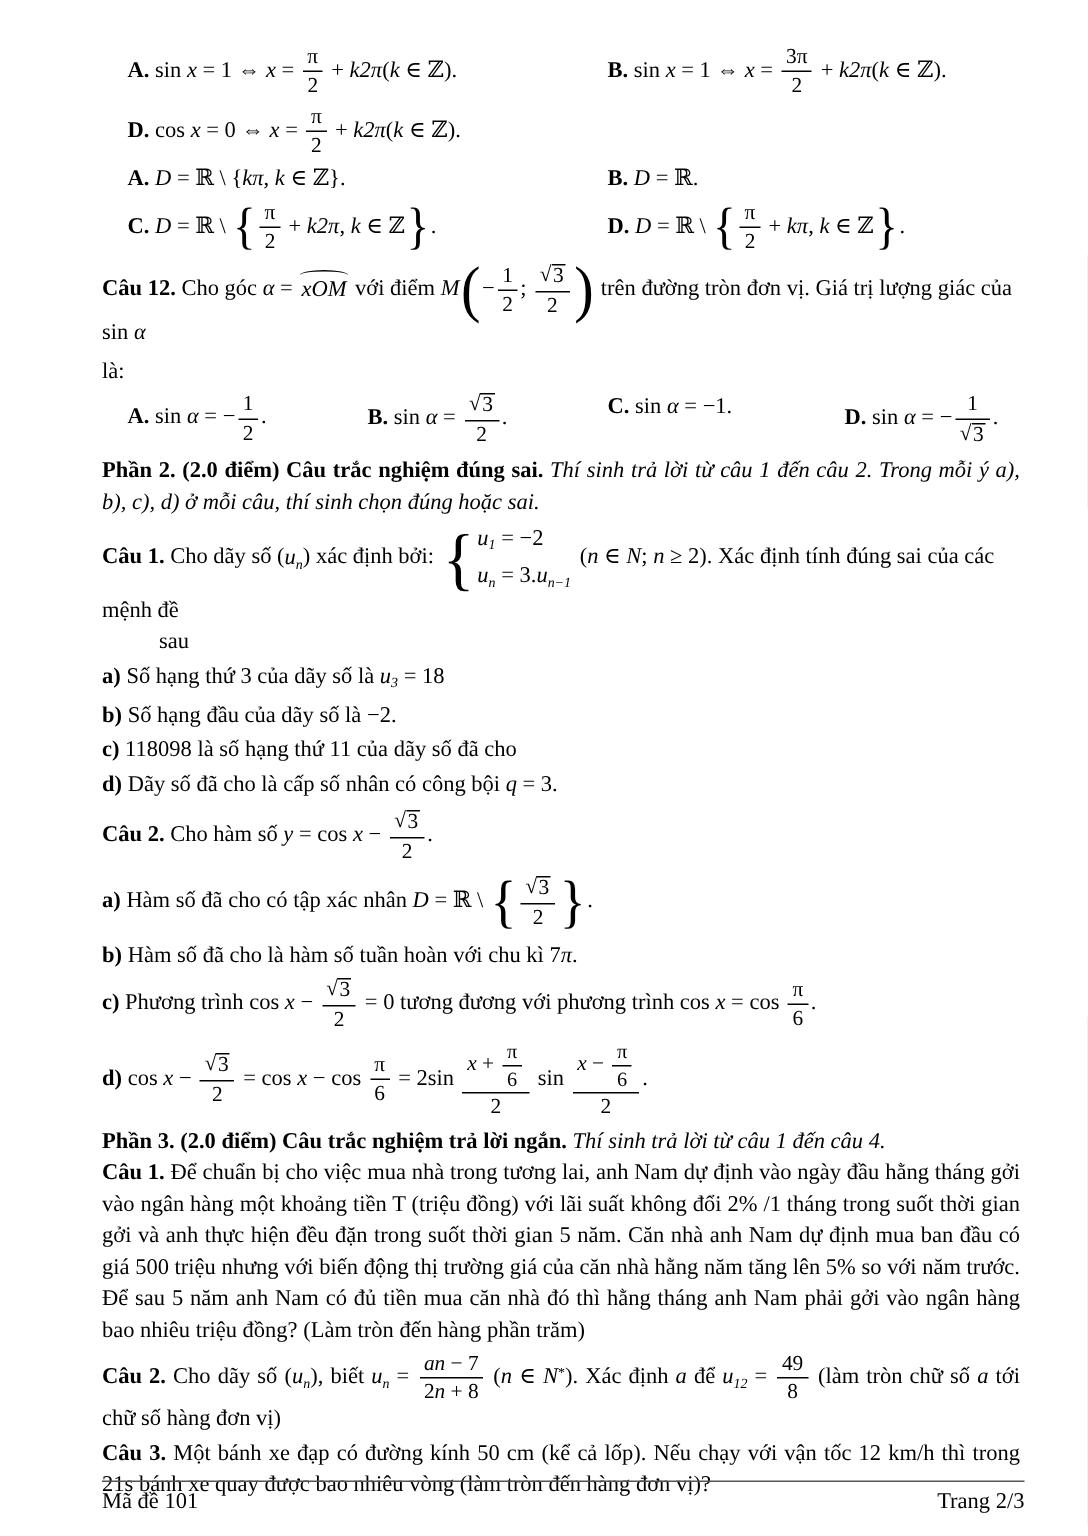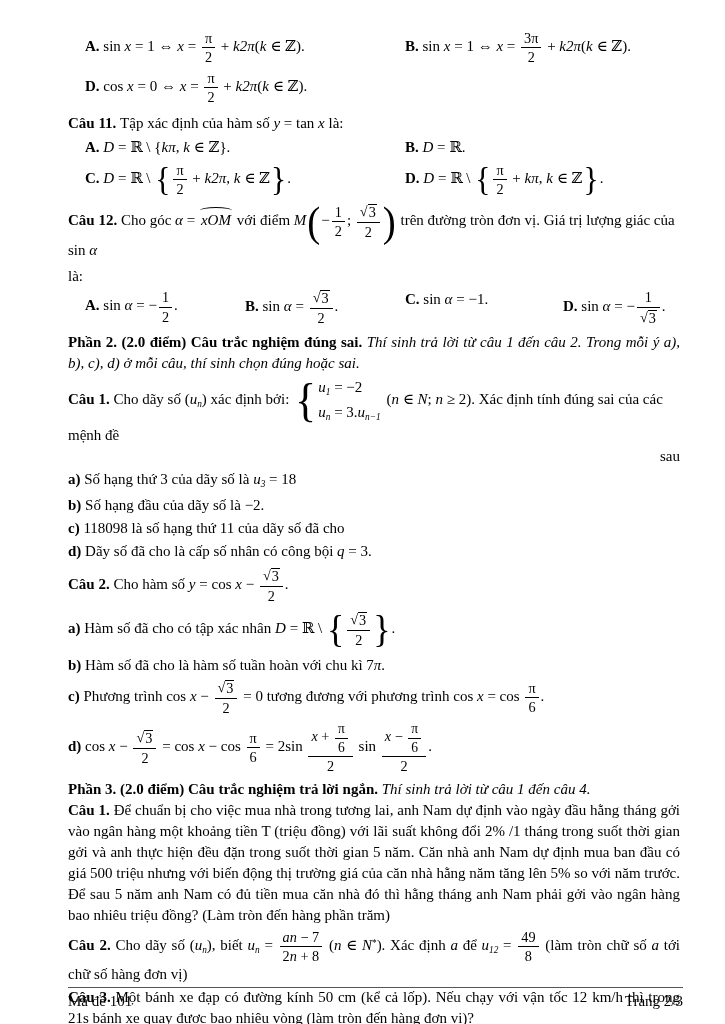--- a/index.html
+++ b/index.html
@@ -40,21 +40,20 @@
 
 <div class="page">
   <div id="doc">
       <div class="line cols" style="margin-top: 0px;">
         <span class="col" style="width: 320px;"><span class="b">A. </span><span>sin </span><span class="i">x</span><span> = 1 ⇔ </span><span class="i">x</span><span> = </span><span class="frac"><span class="ft"><span>π</span></span><span class="fb"><span>2</span></span></span><span> + </span><span class="i">k2π</span><span>(</span><span class="i">k</span><span> ∈ ℤ).</span></span>
         <span class="col" style="width: auto;"><span class="b">B. </span><span>sin </span><span class="i">x</span><span> = 1 ⇔ </span><span class="i">x</span><span> = </span><span class="frac"><span class="ft"><span>3π</span></span><span class="fb"><span>2</span></span></span><span> + </span><span class="i">k2π</span><span>(</span><span class="i">k</span><span> ∈ ℤ).</span></span>
       </div>
       <div class="line cols" style="margin-top: 4px;">
         <span class="col" style="width: auto;"><span class="b">D. </span><span>cos </span><span class="i">x</span><span> = 0 ⇔ </span><span class="i">x</span><span> = </span><span class="frac"><span class="ft"><span>π</span></span><span class="fb"><span>2</span></span></span><span> + </span><span class="i">k2π</span><span>(</span><span class="i">k</span><span> ∈ ℤ).</span></span>
       </div>
-      <div class="line" style="margin-top: 7px;"><span class="b">Câu 11. </span><span>Tập xác định của hàm số </span><span class="i">y</span><span> = tan </span><span class="i">x</span><span> là:</span></div>
       <div class="line cols" style="margin-top: 3px;">
         <span class="col" style="width: 320px;"><span class="b">A. </span><span class="i">D</span><span> = ℝ \ {</span><span class="i">kπ</span><span>, </span><span class="i">k</span><span> ∈ ℤ}.</span></span>
         <span class="col" style="width: auto;"><span class="b">B. </span><span class="i">D</span><span> = ℝ.</span></span>
       </div>
       <div class="line cols" style="margin-top: 4px;">
         <span class="col" style="width: 320px;"><span class="b">C. </span><span class="i">D</span><span> = ℝ \ </span><span class="pgrp">
             <span class="pd" style="font-size: 2.1em;">{</span>
             <span class="pbody"><span class="frac"><span class="ft"><span>π</span></span><span class="fb"><span>2</span></span></span><span> + </span><span class="i">k2π</span><span>, </span><span class="i">k</span><span> ∈ ℤ</span></span>
             <span class="pd" style="font-size: 2.1em;">}</span>
           </span><span>.</span></span>
@@ -86,21 +85,21 @@
               </span></span></span><span>.</span></span>
       </div>
       <div class="line just" style="margin-top: 6px;"><span class="b">Phần 2. (2.0 điểm) Câu trắc nghiệm đúng sai. </span><span class="i">Thí sinh trả lời từ câu 1 đến câu 2. Trong mỗi ý a), b), c), d) ở mỗi câu, thí sinh chọn đúng hoặc sai.</span></div>
       <div class="line" style="margin-top: 2px;"><span class="b">Câu 1. </span><span>Cho dãy số </span><span>(</span><span class="v"><span class="vb">u</span><span class="sub">n</span></span><span>)</span><span> xác định bởi: </span><span class="cases">
           <span class="cb">{</span>
           <span class="cstack">
             <span class="cline"><span class="v"><span class="vb">u</span><span class="sub">1</span></span><span> = −2</span></span>
             <span class="cline"><span class="v"><span class="vb">u</span><span class="sub">n</span></span><span> = 3.</span><span class="v"><span class="vb">u</span><span class="sub">n−1</span></span></span>
           </span>
         </span><span> (</span><span class="i">n</span><span> ∈ </span><span class="i">N</span><span>; </span><span class="i">n</span><span> ≥ 2). Xác định tính đúng sai của các mệnh đề</span></div>
-      <div class="line" style="margin-top: 0px; padding-left: 38px; text-align: right;"><span>sau</span></div>
+      <div class="line" style="margin-top: 0px; padding-left: 38px;"><span>sau</span></div>
       <div class="line" style="margin-top: 2px;"><span class="b">a) </span><span>Số hạng thứ 3 của dãy số là </span><span class="v"><span class="vb">u</span><span class="sub">3</span></span><span> = 18</span></div>
       <div class="line" style="margin-top: 4px;"><span class="b">b) </span><span>Số hạng đầu của dãy số là −2.</span></div>
       <div class="line" style="margin-top: 2px;"><span class="b">c) </span><span>118098 là số hạng thứ 11 của dãy số đã cho</span></div>
       <div class="line" style="margin-top: 2px;"><span class="b">d) </span><span>Dãy số đã cho là cấp số nhân có công bội </span><span class="i">q</span><span> = 3.</span></div>
       <div class="line" style="margin-top: 5px;"><span class="b">Câu 2. </span><span>Cho hàm số </span><span class="i">y</span><span> = cos </span><span class="i">x</span><span> − </span><span class="frac"><span class="ft"><span class="sqrt">
               <span class="rad">√</span>
               <span class="rb"><span>3</span></span>
             </span></span><span class="fb"><span>2</span></span></span><span>.</span></div>
       <div class="line" style="margin-top: 7px;"><span class="b">a) </span><span>Hàm số đã cho có tập xác nhân </span><span class="i">D</span><span> = ℝ \ </span><span class="pgrp">
           <span class="pd" style="font-size: 2.4em;">{</span>

